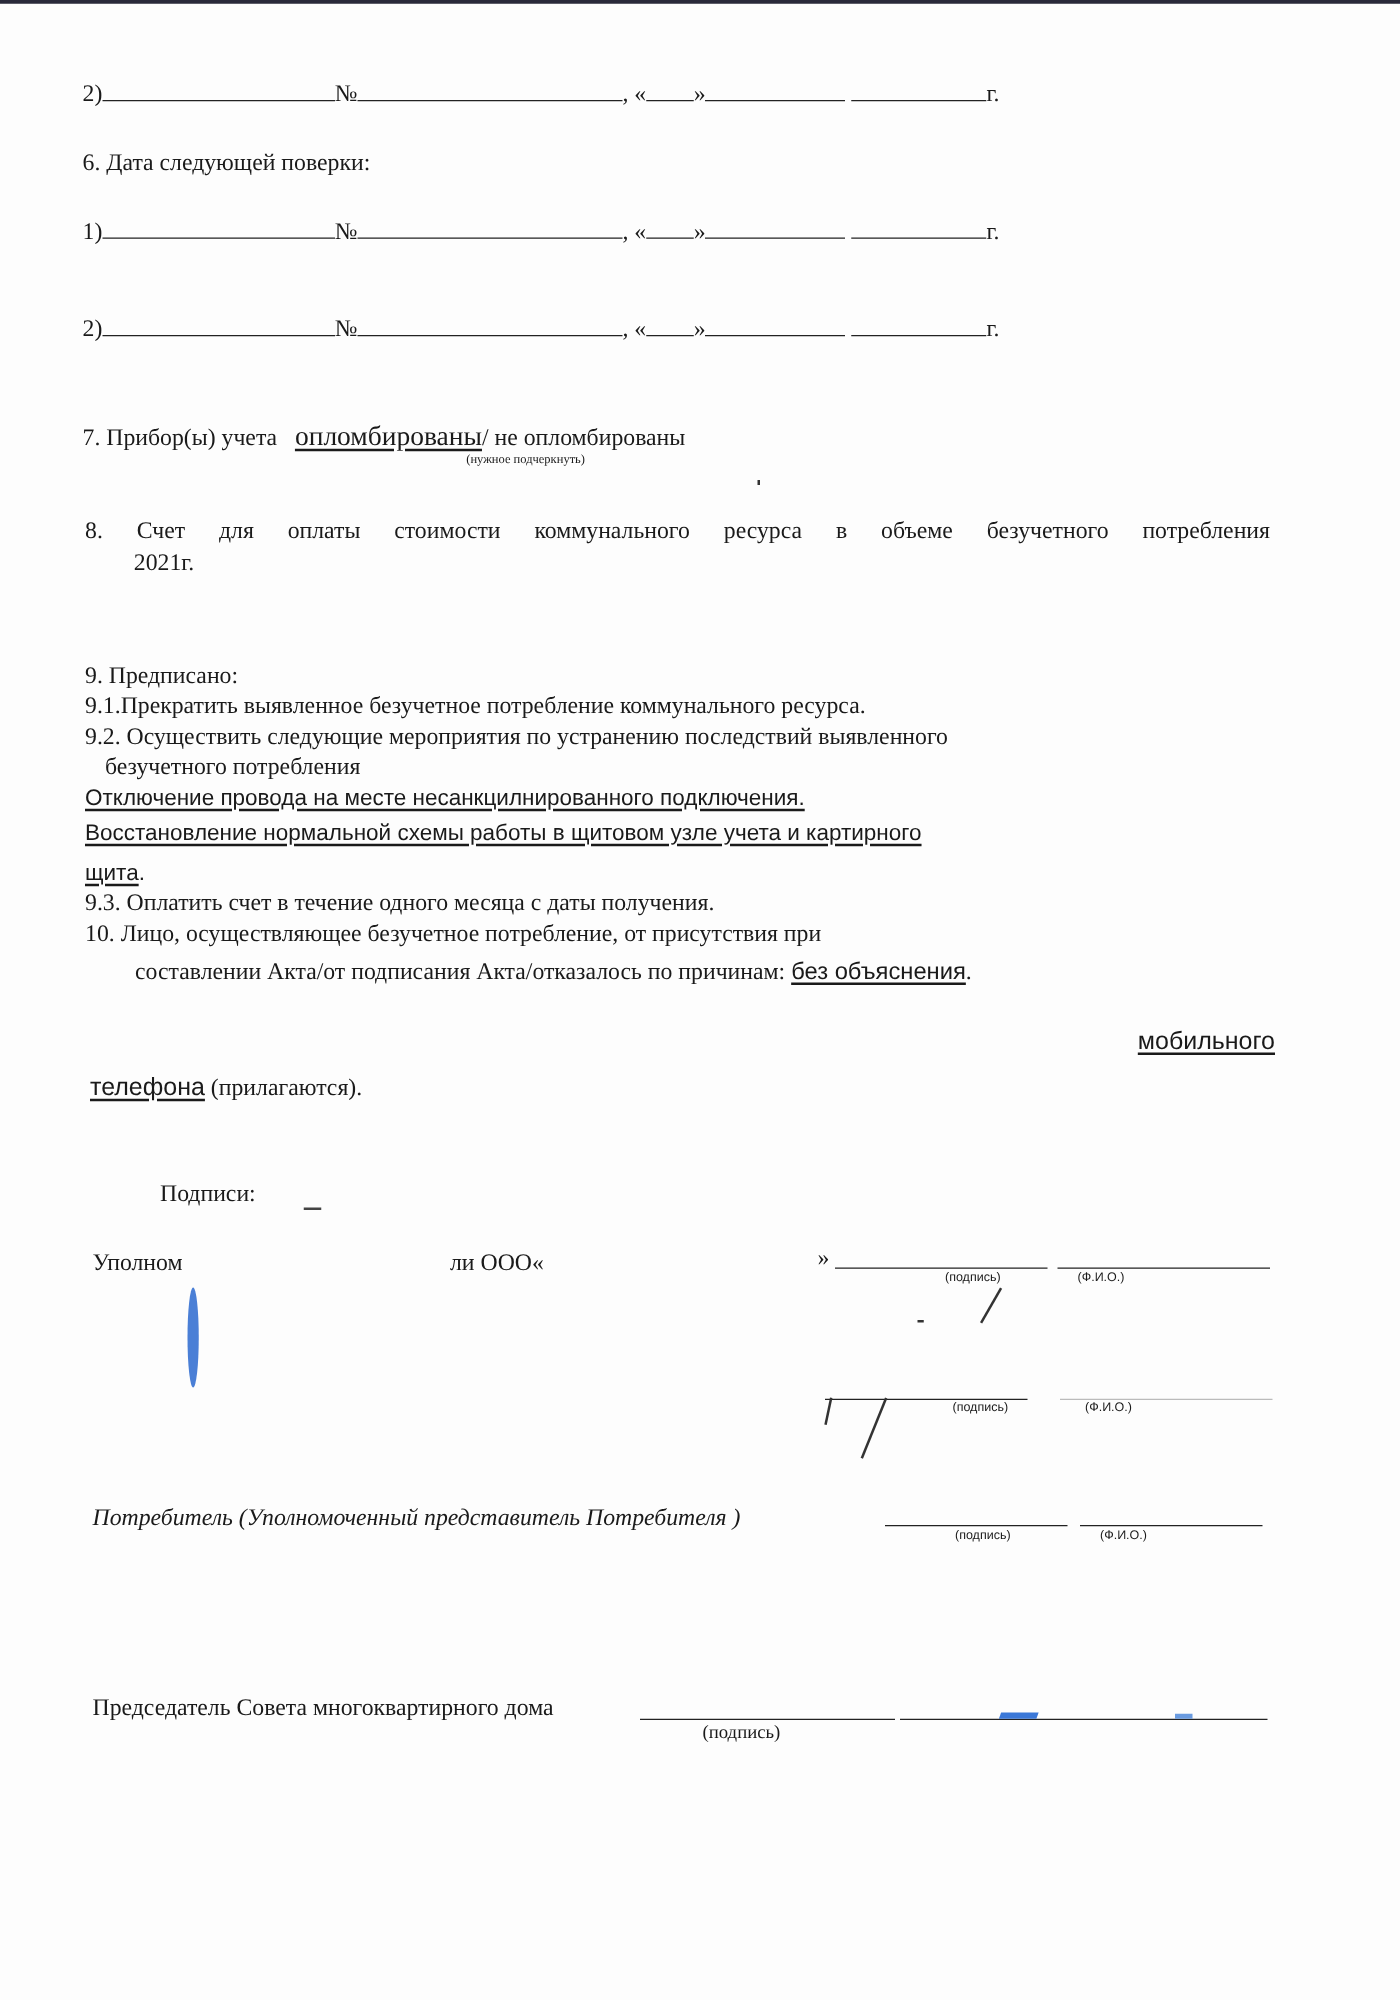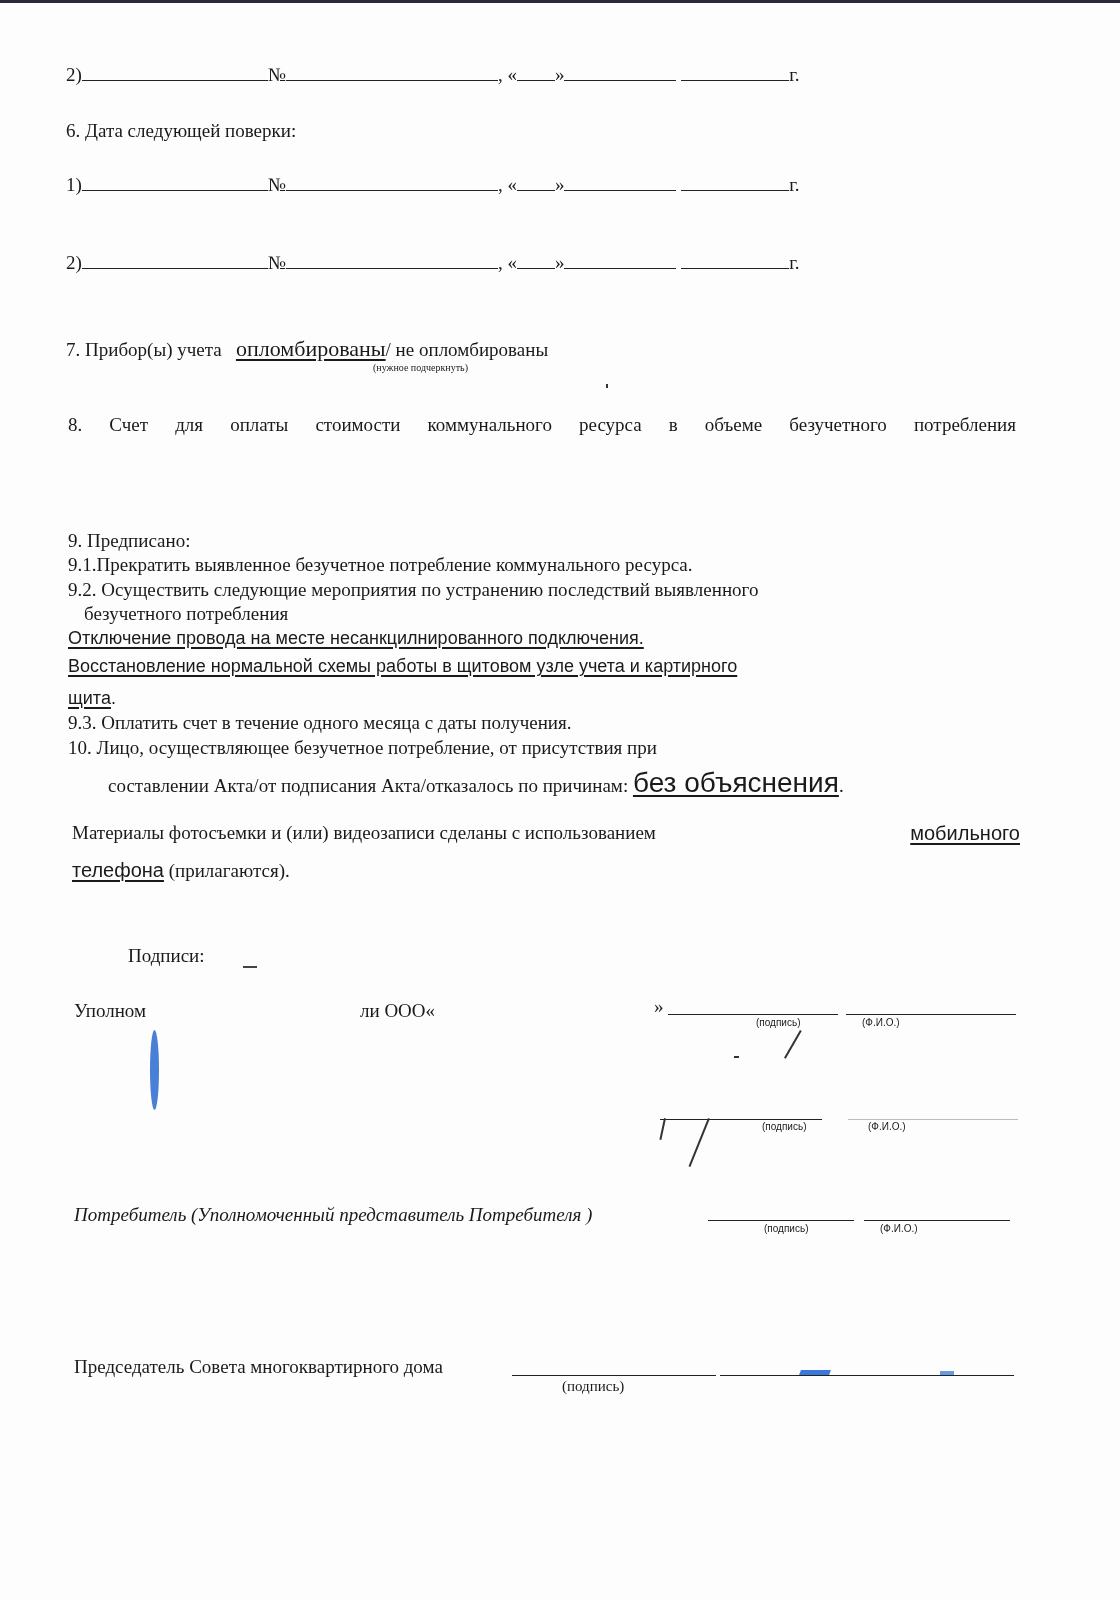--- a/index.html
+++ b/index.html
@@ -39,38 +39,39 @@
 
 <div class="abs t" style="left:66px; top:336px;">
   <span>7.  Прибор(ы) учета</span>&nbsp;&nbsp;
   <span class="u" style="font-size:22px;">опломбированы</span><span>/ не опломбированы</span>
 </div>
 <div class="abs small" style="left:373px; top:362px;">(нужное подчеркнуть)</div>
 <div class="abs" style="left:606px; top:384px; width:2px; height:4px; background:#333;"></div>
 
 <div class="justify" style="left:68px; top:412px; width:948px;">
   <div style="text-align:justify; text-align-last:justify;">8.  Счет для  оплаты  стоимости  коммунального ресурса  в объеме безучетного  потребления</div>
+  <div style="padding-left:39px;">2021г.</div>
 </div>
 
 <div class="abs t" style="left:68px; top:530px;">9. Предписано:</div>
 <div class="abs t" style="left:68px; top:554px;">9.1.Прекратить выявленное безучетное потребление коммунального ресурса.</div>
 <div class="abs t" style="left:68px; top:579px;">9.2. Осуществить  следующие  мероприятия  по устранению  последствий выявленного</div>
 <div class="abs t" style="left:84px; top:603px;">безучетного потребления</div>
 <div class="abs sans u" style="left:68px; top:628px;">Отключение провода на месте несанкцилнированного подключения.</div>
 <div class="abs sans u" style="left:68px; top:656px;">Восстановление нормальной схемы работы в щитовом узле учета и картирного</div>
 <div class="abs sans" style="left:68px; top:688px;text-align:right;"><span class="u">щита</span><span>.</span></div>
 <div class="abs t" style="left:68px; top:712px;">9.3. Оплатить счет в течение одного месяца с даты получения.</div>
 
 <div class="abs t" style="left:68px; top:737px;">10.  Лицо,  осуществляющее  безучетное  потребление,  от присутствия при</div>
 <div class="abs t" style="left:108px; top:767px;">
-  <span>составлении Акта/от подписания Акта/отказалось по причинам: </span><span class="u sans" style="font-size:28px;">без объяснения</span><span>.</span>
+  <span>составлении Акта/от подписания Акта/отказалось по причинам: </span><span class="u sans" style="font-size:19px;">без объяснения</span><span>.</span>
 </div>
 
 <div class="abs t" style="left:72px; top:822px; width:948px;">
-  <span>Материалы  фотосъемки  и    (или)  видеозаписи    сделаны    с    использованием </span><span class="u sans" style="font-size:20px; position:absolute; right:0;">мобильного</span>
+  <span class="u sans" style="font-size:20px; position:absolute; right:0;">мобильного</span>
 </div>
 <div class="abs t" style="left:72px; top:859px;">
   <span class="u sans" style="font-size:20px;">телефона</span><span> (прилагаются).</span>
 </div>
 
 <div class="abs t" style="left:128px; top:945px;">Подписи:</div>
 <div class="abs" style="left:243px; top:966px; width:14px; height:1.5px; background:#444;"></div>
 
 <div class="abs t" style="left:74px; top:1000px;">Уполном</div>
 <div class="abs t" style="left:360px; top:1000px;">ли ООО«</div>

